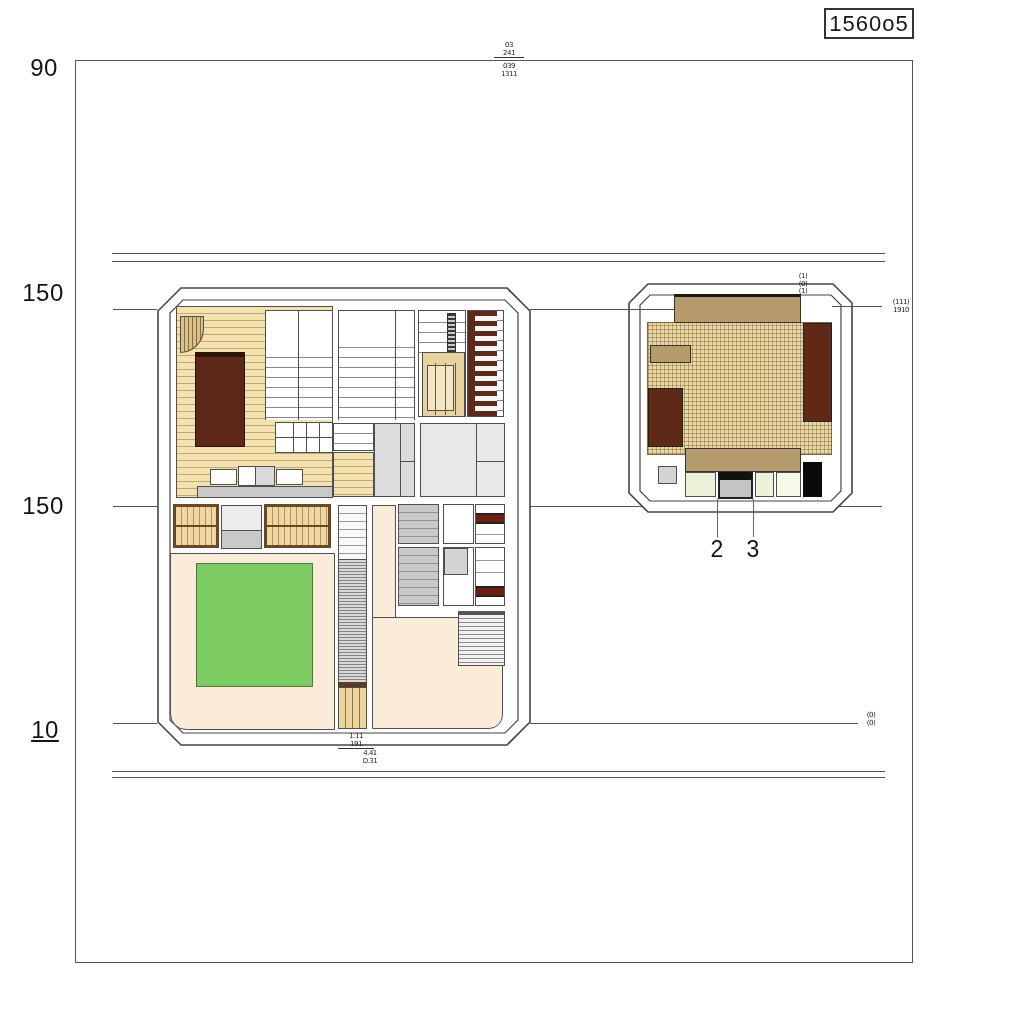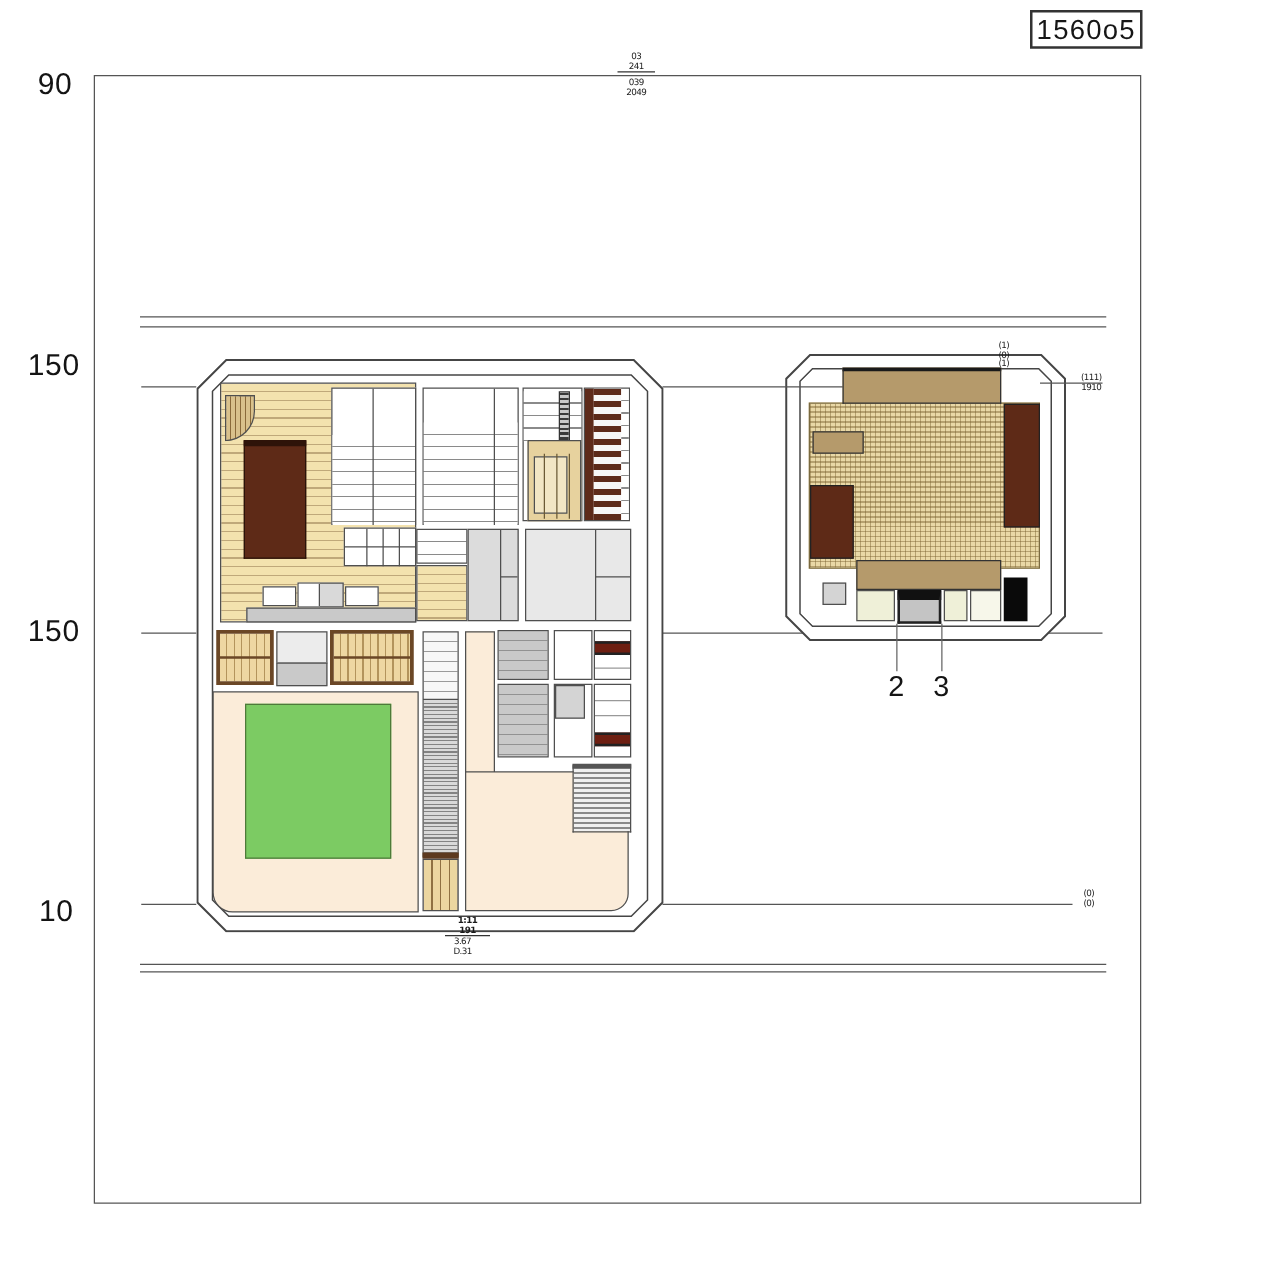--- a/index.html
+++ b/index.html
@@ -36,21 +36,21 @@
 
   <div class="abs" style="left:75px;top:60px;width:838px;height:903px;border:1px solid #555;"></div>
 
   <div class="abs" style="left:824px;top:8px;width:90px;height:31px;border:2px solid #333;display:flex;align-items:center;justify-content:center;font-size:22px;letter-spacing:1px;">
     <span>1560o5</span>
   </div>
 
   <div class="dim" style="left:26px;top:54px;width:36px;">90</div>
   <div class="dim" style="left:22px;top:279px;width:42px;">150</div>
   <div class="dim" style="left:22px;top:492px;width:42px;">150</div>
-  <div class="dim" style="left:30px;top:716px;width:30px;">10</div>
+  <div class="dim" style="left:30px;top:716px;width:30px;text-decoration:underline;">10</div>
 
   <div class="hline z1" style="top:253px;left:112px;width:773px;"></div>
   <div class="hline z1" style="top:261px;left:112px;width:773px;"></div>
   <div class="hline z1" style="top:771px;left:112px;width:773px;"></div>
   <div class="hline z1" style="top:777px;left:112px;width:773px;"></div>
   <div class="hline z1" style="top:309px;left:113px;width:44px;"></div>
   <div class="hline z3" style="top:309px;left:530px;width:145px;"></div>
   <div class="hline z3" style="top:306px;left:832px;width:50px;"></div>
   <div class="hline z1" style="top:506px;left:113px;width:44px;"></div>
   <div class="hline z1" style="top:506px;left:530px;width:352px;"></div>
@@ -176,37 +176,37 @@
   <div class="vline z4" style="left:753px;top:499px;height:38px;"></div>
   <div class="callout" style="left:707px;top:536px;width:20px;">2</div>
   <div class="callout" style="left:743px;top:536px;width:20px;">3</div>
 
   <div class="tiny" style="left:494px;top:42px;width:30px;">
     <div>03</div>
     <div style="border-bottom:1px solid #333;">241</div>
   </div>
   <div class="tiny" style="left:494px;top:63px;width:30px;">
     <div>039</div>
-    <div>2049</div>
+    <div>1311</div>
   </div>
   <div class="tiny" style="left:790px;top:273px;width:26px;">
     <div>(1)</div>
     <div>(0)</div>
     <div>(1)</div>
   </div>
-  <div class="tiny" style="left:856px;top:299px;width:34px;">
+  <div class="tiny" style="left:884px;top:299px;width:34px;">
     <div>(111)</div>
     <div>1910</div>
   </div>
   <div class="tiny" style="left:856px;top:712px;width:30px;">
     <div>(0)</div>
     <div>(0)</div>
   </div>
-  <div class="tiny" style="left:356px;top:733px;width:36px;font-weight:bold;">
+  <div class="tiny" style="left:338px;top:733px;width:36px;">
     <div>1:11</div>
     <div style="border-bottom:1px solid #333;">191</div>
   </div>
   <div class="tiny" style="left:352px;top:750px;width:36px;">
-    <div>3.67</div>
+    <div>4.41</div>
     <div>D.31</div>
   </div>
 
 </div>
 
 </body></html>

